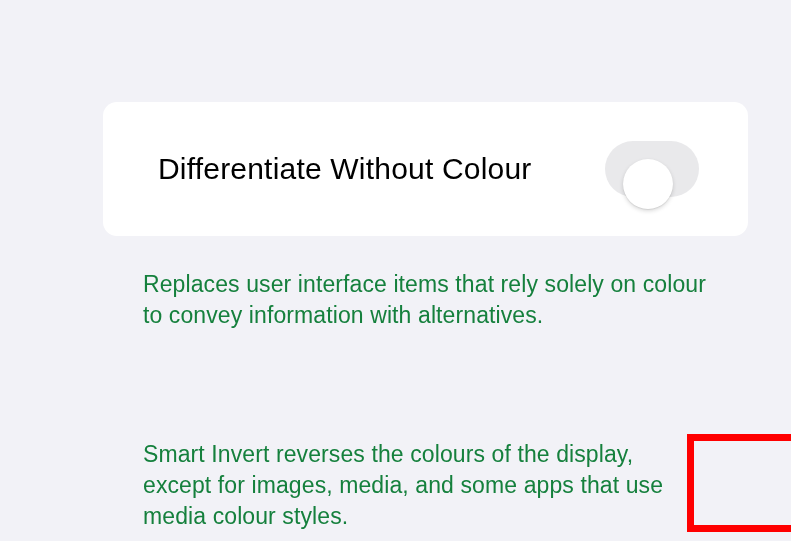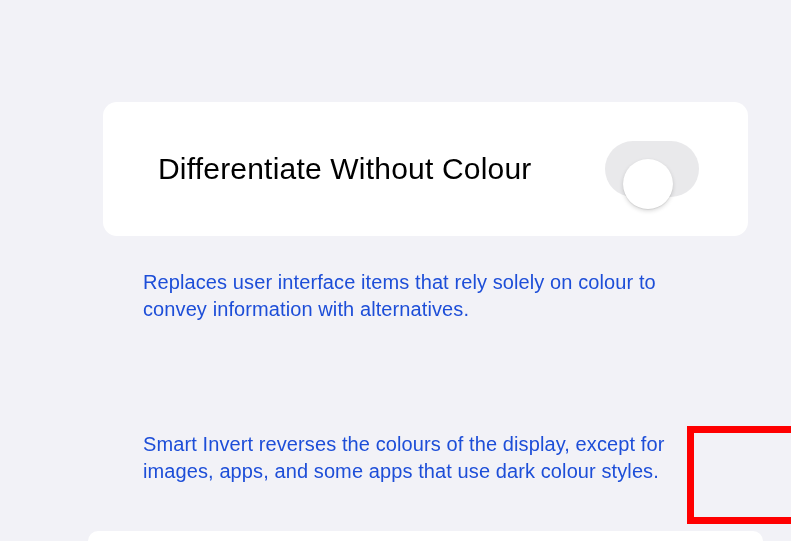--- a/index.html
+++ b/index.html
@@ -44,22 +44,22 @@
       width: 50px;
       height: 50px;
       background-color: #ffffff;
       border-radius: 50%;
       top: 3px;
       left: 3px;
       box-shadow: 0 2px 4px rgba(0,0,0,0.15), 0 1px 1px rgba(0,0,0,0.08);
     }
     .description {
       padding: 18px 40px 0 40px;
-      font-size: 20px;
-      color: #1d4ed8;
+      font-size: 23px;
+      color: #15803d;
       line-height: 1.35;
       letter-spacing: 0.1px;
     }
     .section-gap {
       height: 60px;
     }
     .highlight-box {
       position: absolute;
       border: 7px solid #ff0000;
       pointer-events: none;
@@ -86,18 +86,18 @@
         <div class="toggle-knob"></div>
       </div>
     </div>
     <div class="description">Replaces user interface items that rely solely on colour to convey information with alternatives.</div>
   </div>
 
   <div class="section-gap"></div>
 
   <div class="row-wrapper">
     <div class="highlight-box" style="top:-2px; left:584px; width:138px; height:98px;"></div>
-    <div class="description">Smart Invert reverses the colours of the display, except for images, apps, and some apps that use dark colour styles.</div>
+    <div class="description">Smart Invert reverses the colours of the display, except for images, media, and some apps that use media colour styles.</div>
   </div>
 
   <div class="bottom-row-stub"></div>
 
 </div>
 
 </body></html>

